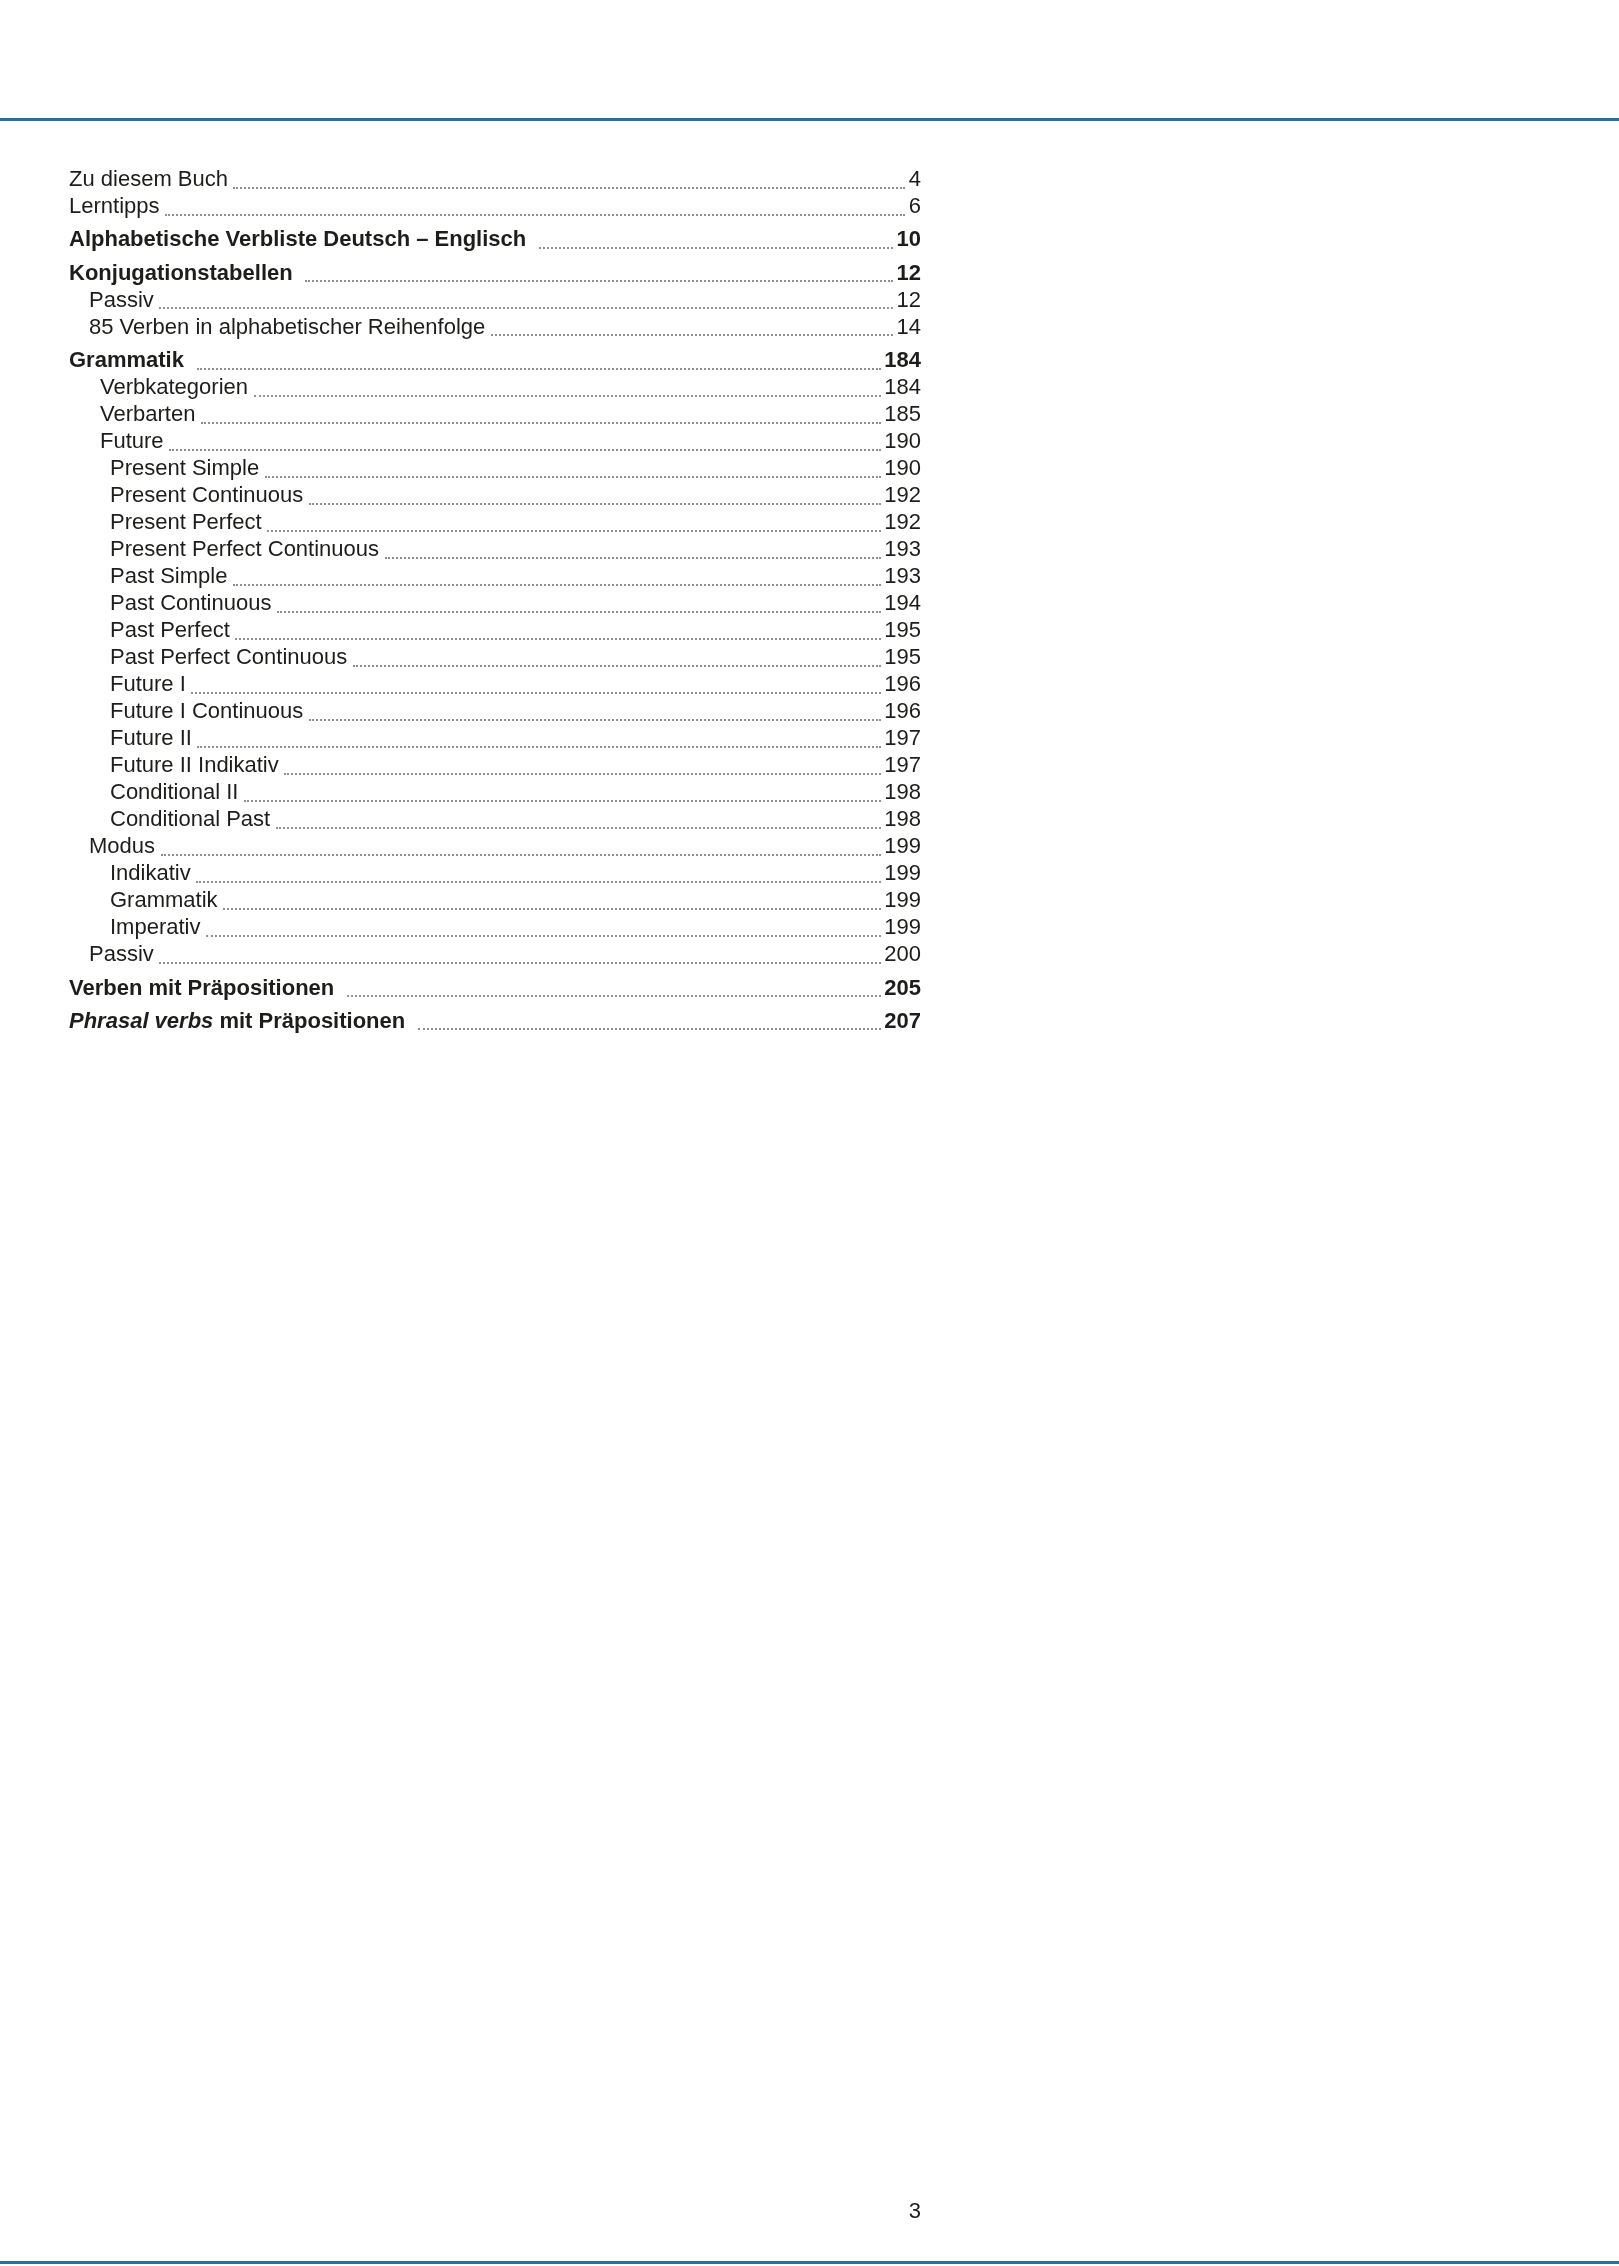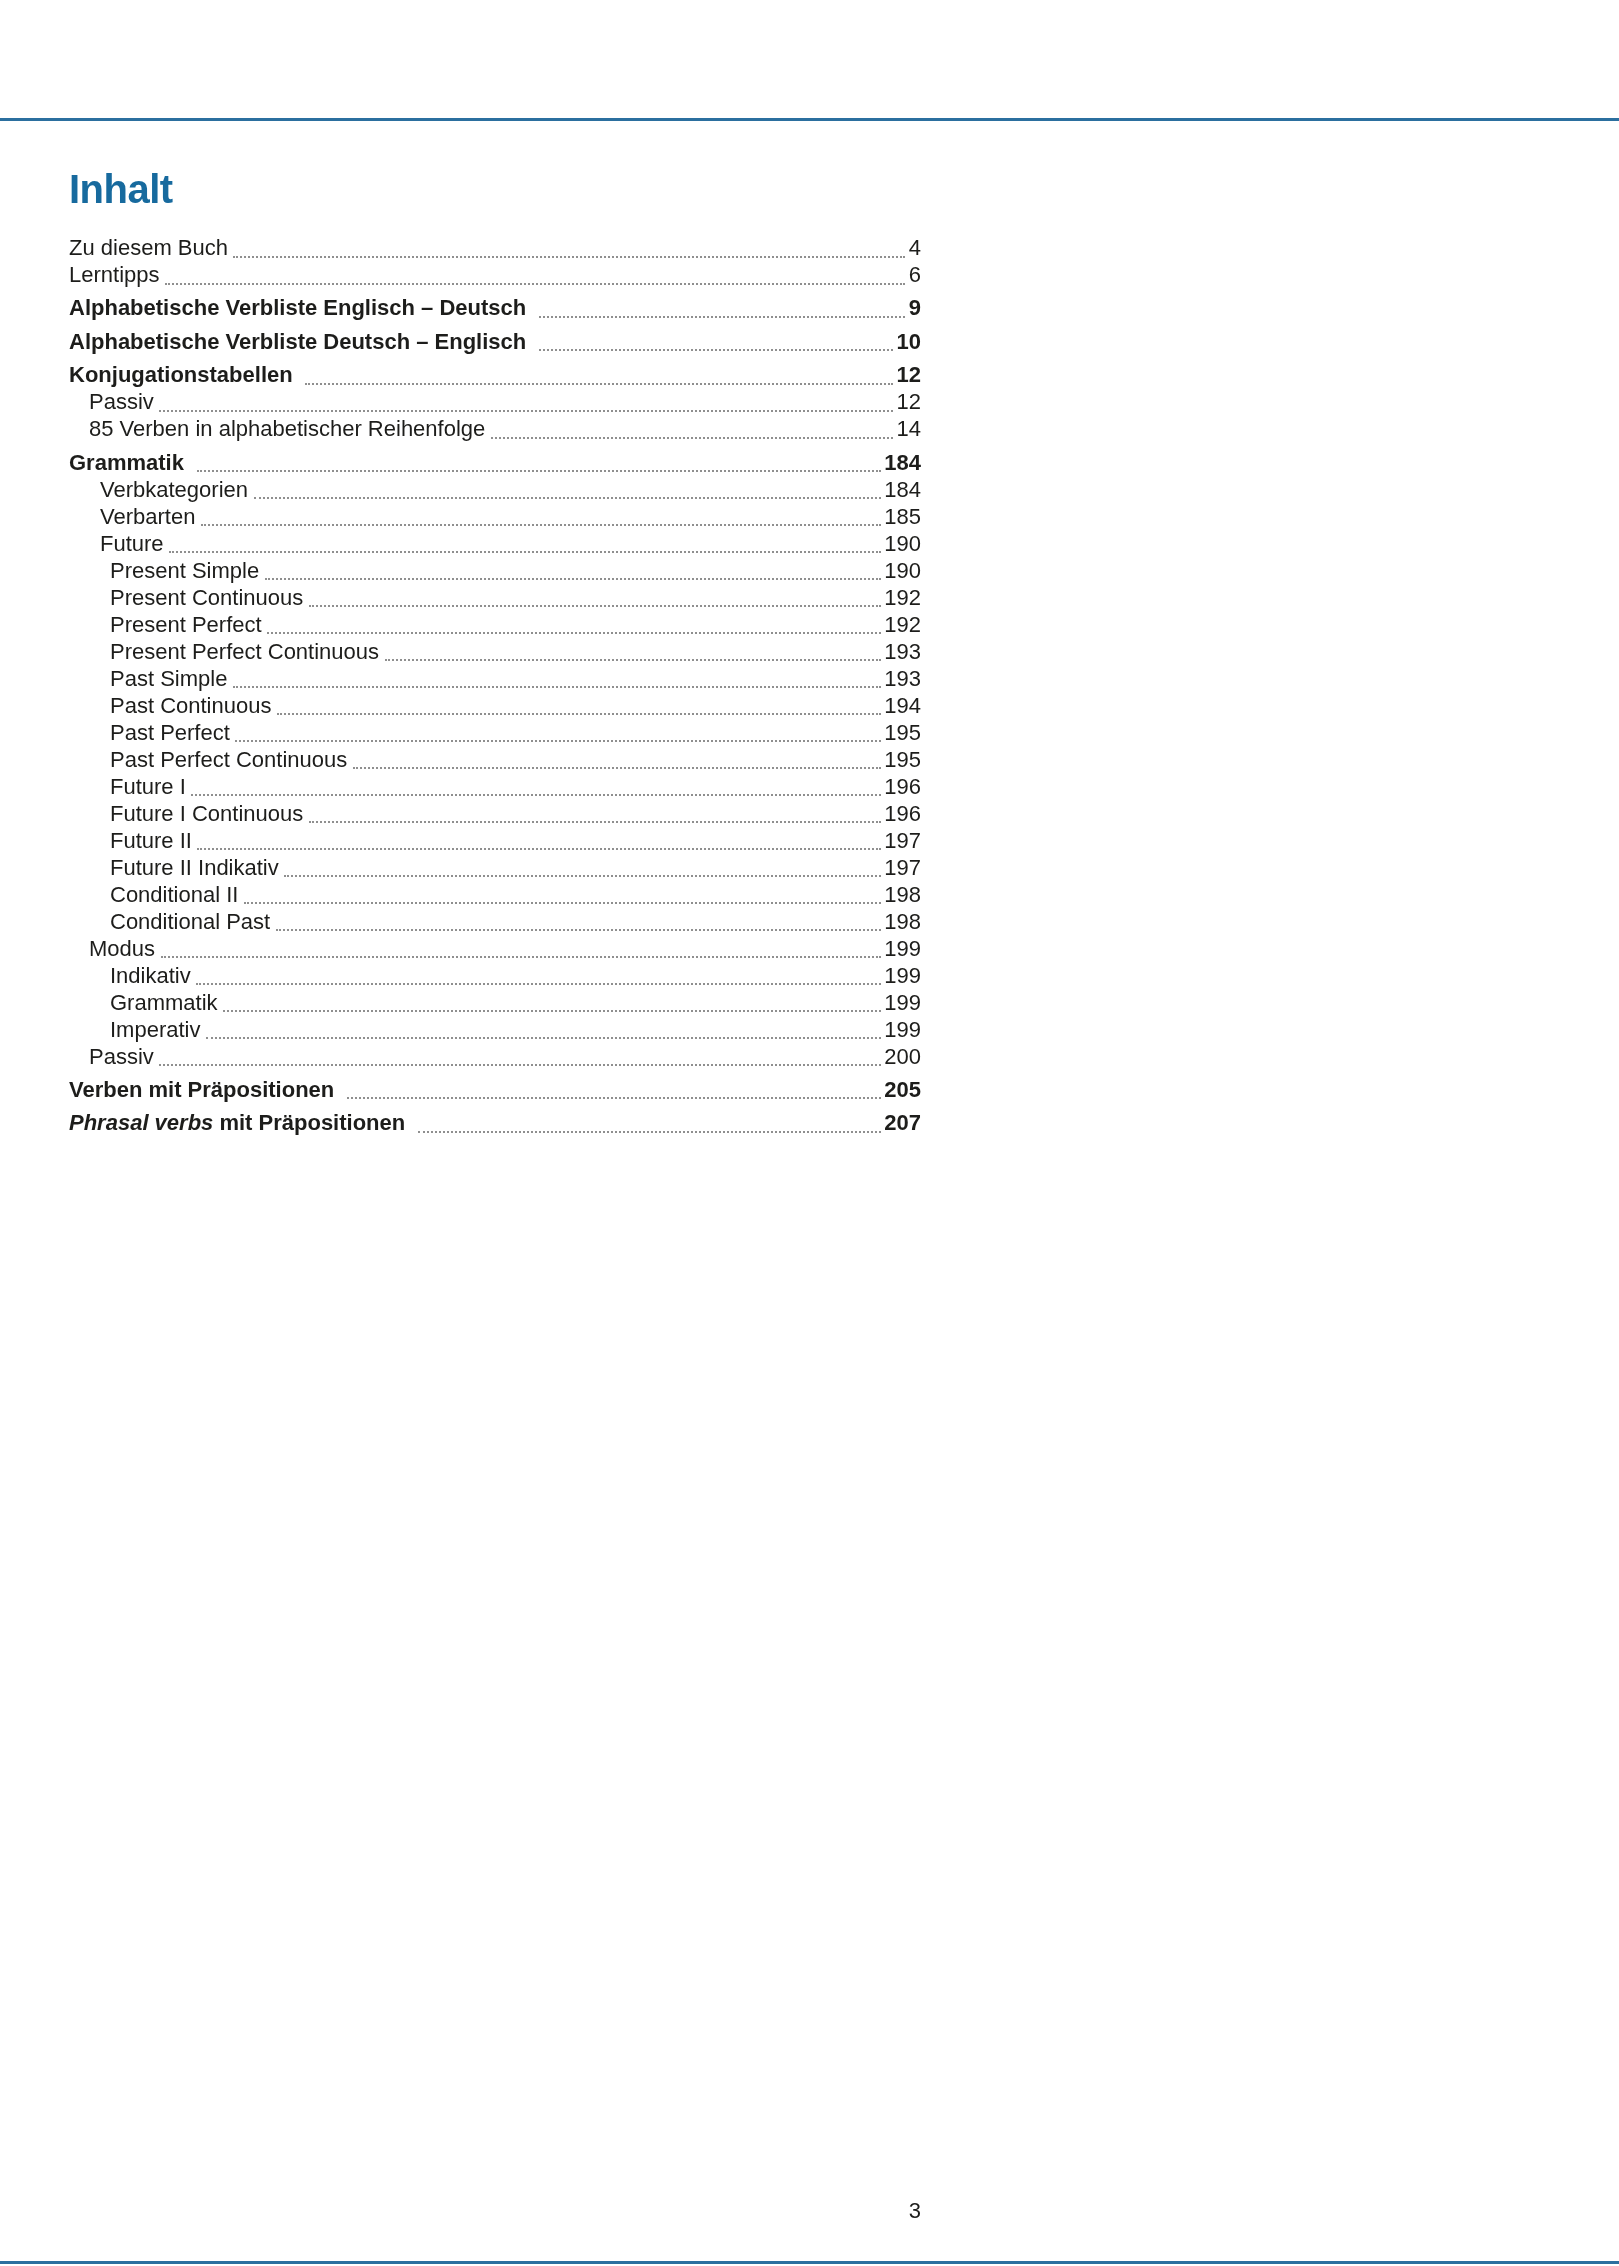--- a/index.html
+++ b/index.html
@@ -68,38 +68,32 @@
     font-size: 22px;
     color: #1d1d1b;
   }
 </style>
 </head>
 <body>
 
 <div class="rule rule-top"></div>
 
 <div class="content">
-  <h1 class="page-title">Inhalt</h1>
   <div class="toc" id="toc">
       <div class="toc-row i0">
         <span class="toc-label">Zu diesem Buch</span>
         <span class="leader"></span>
         <span class="toc-page">4</span>
       </div>
       <div class="toc-row i0">
         <span class="toc-label">Lerntipps</span>
         <span class="leader"></span>
         <span class="toc-page">6</span>
       </div>
       <div class="toc-row i0 bold gap">
-        <span class="toc-label">Alphabetische Verbliste Englisch – Deutsch</span>
-        <span class="leader"></span>
-        <span class="toc-page">9</span>
-      </div>
-      <div class="toc-row i0 bold gap">
         <span class="toc-label">Alphabetische Verbliste Deutsch – Englisch</span>
         <span class="leader"></span>
         <span class="toc-page">10</span>
       </div>
       <div class="toc-row i0 bold gap">
         <span class="toc-label">Konjugationstabellen</span>
         <span class="leader"></span>
         <span class="toc-page">12</span>
       </div>
       <div class="toc-row i1">

